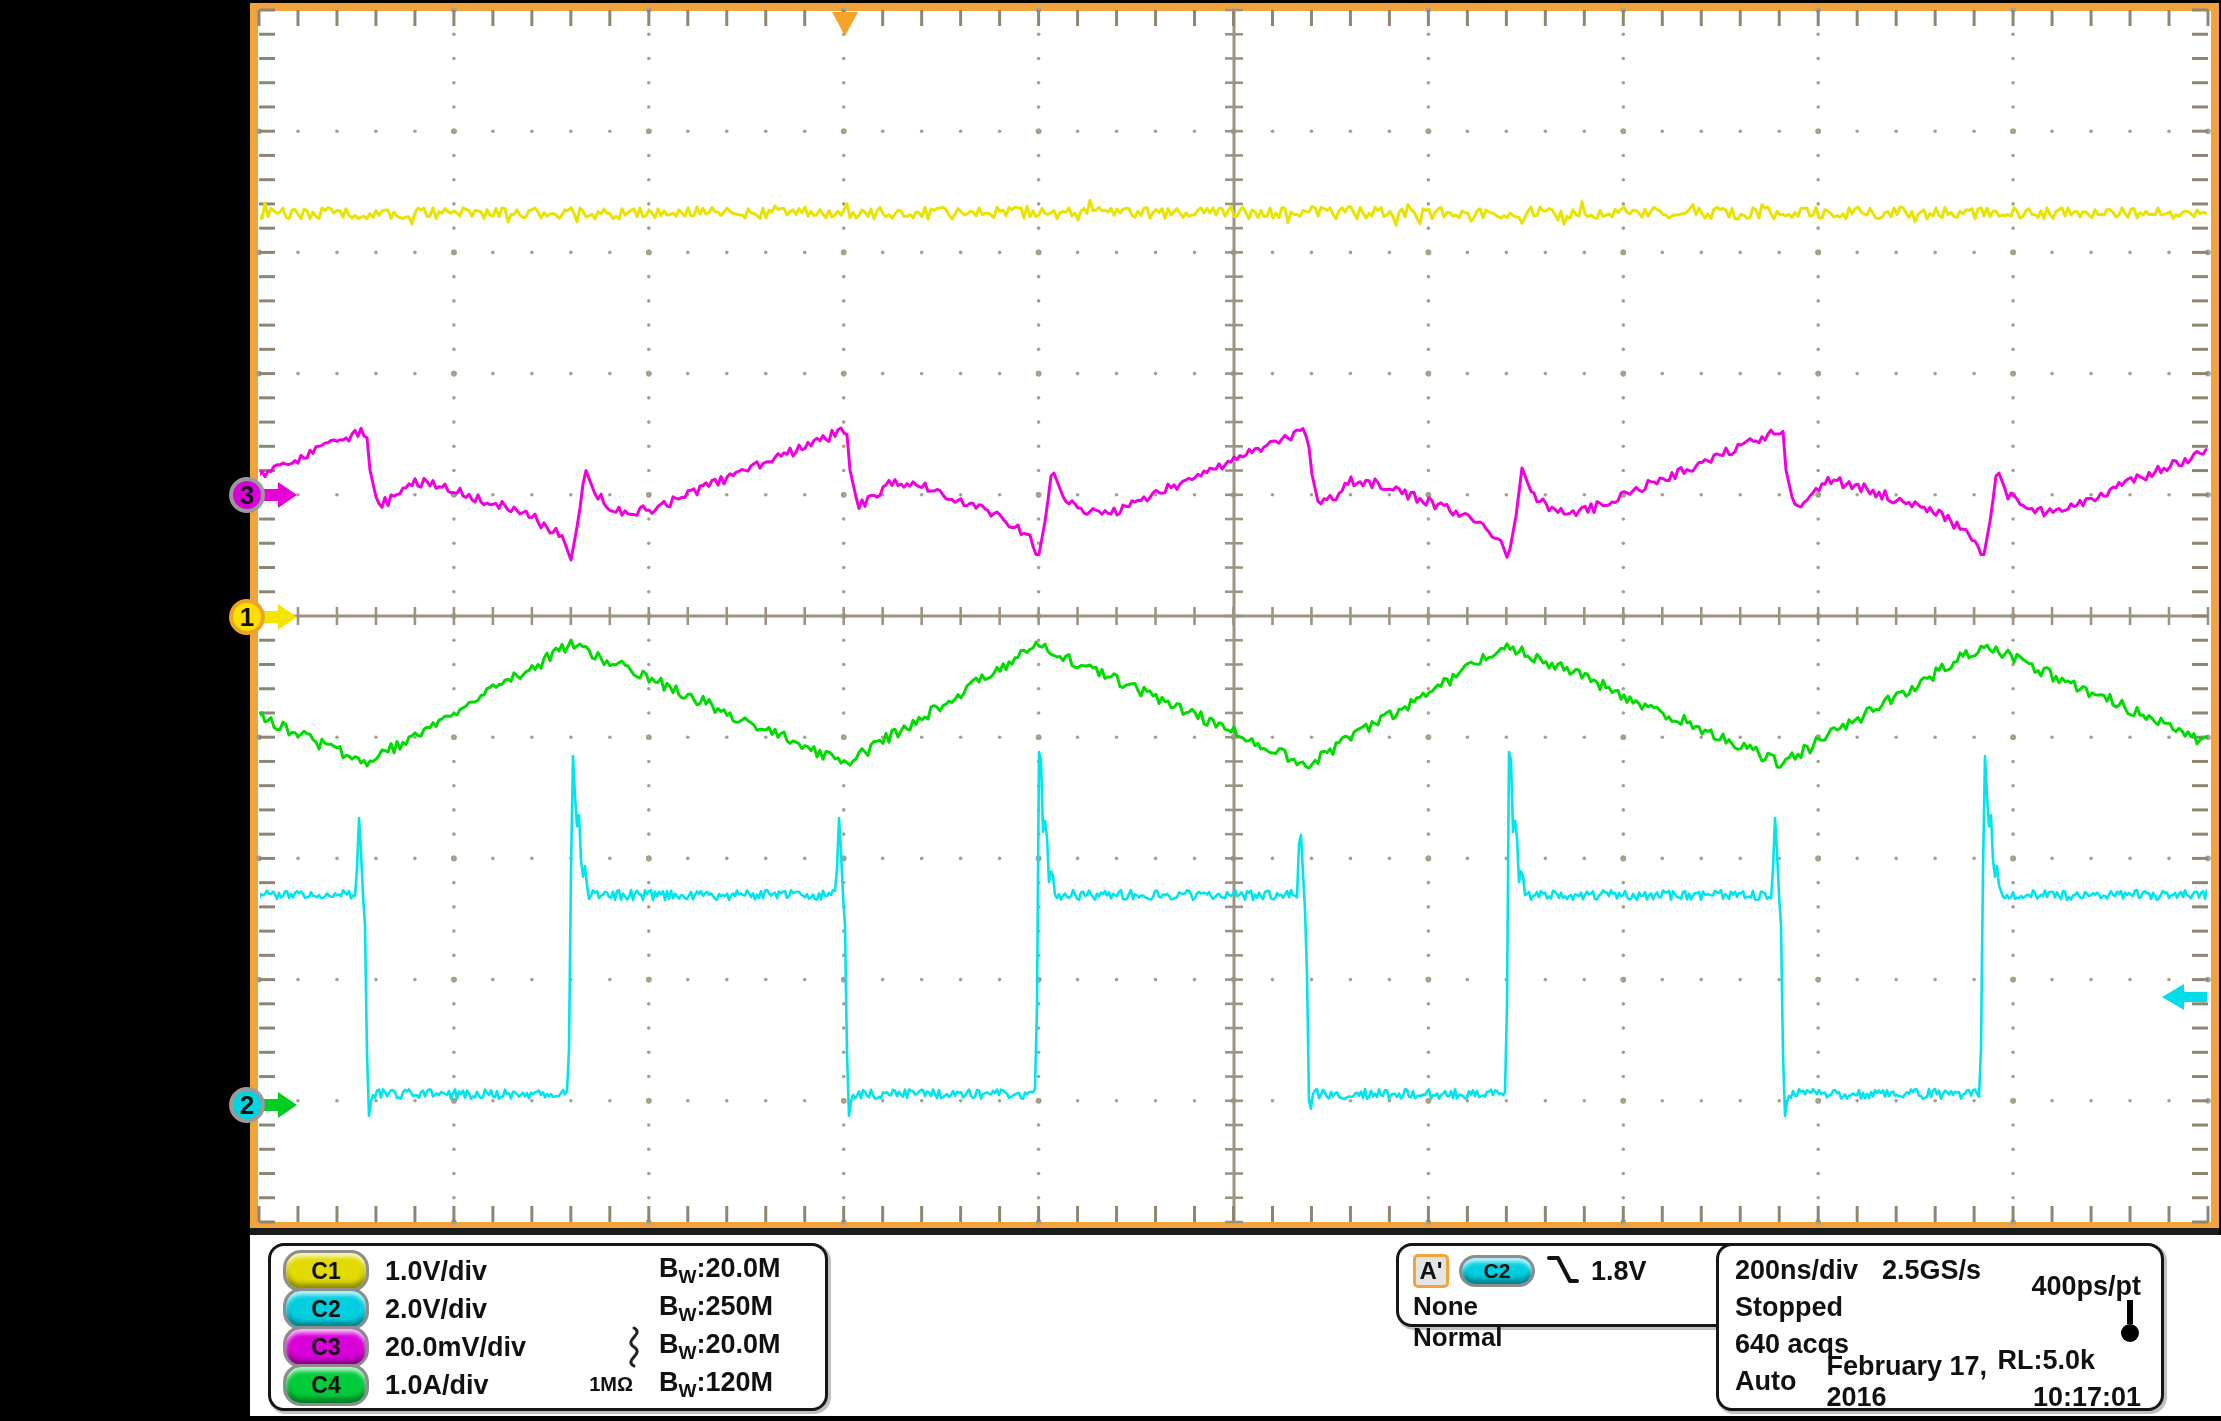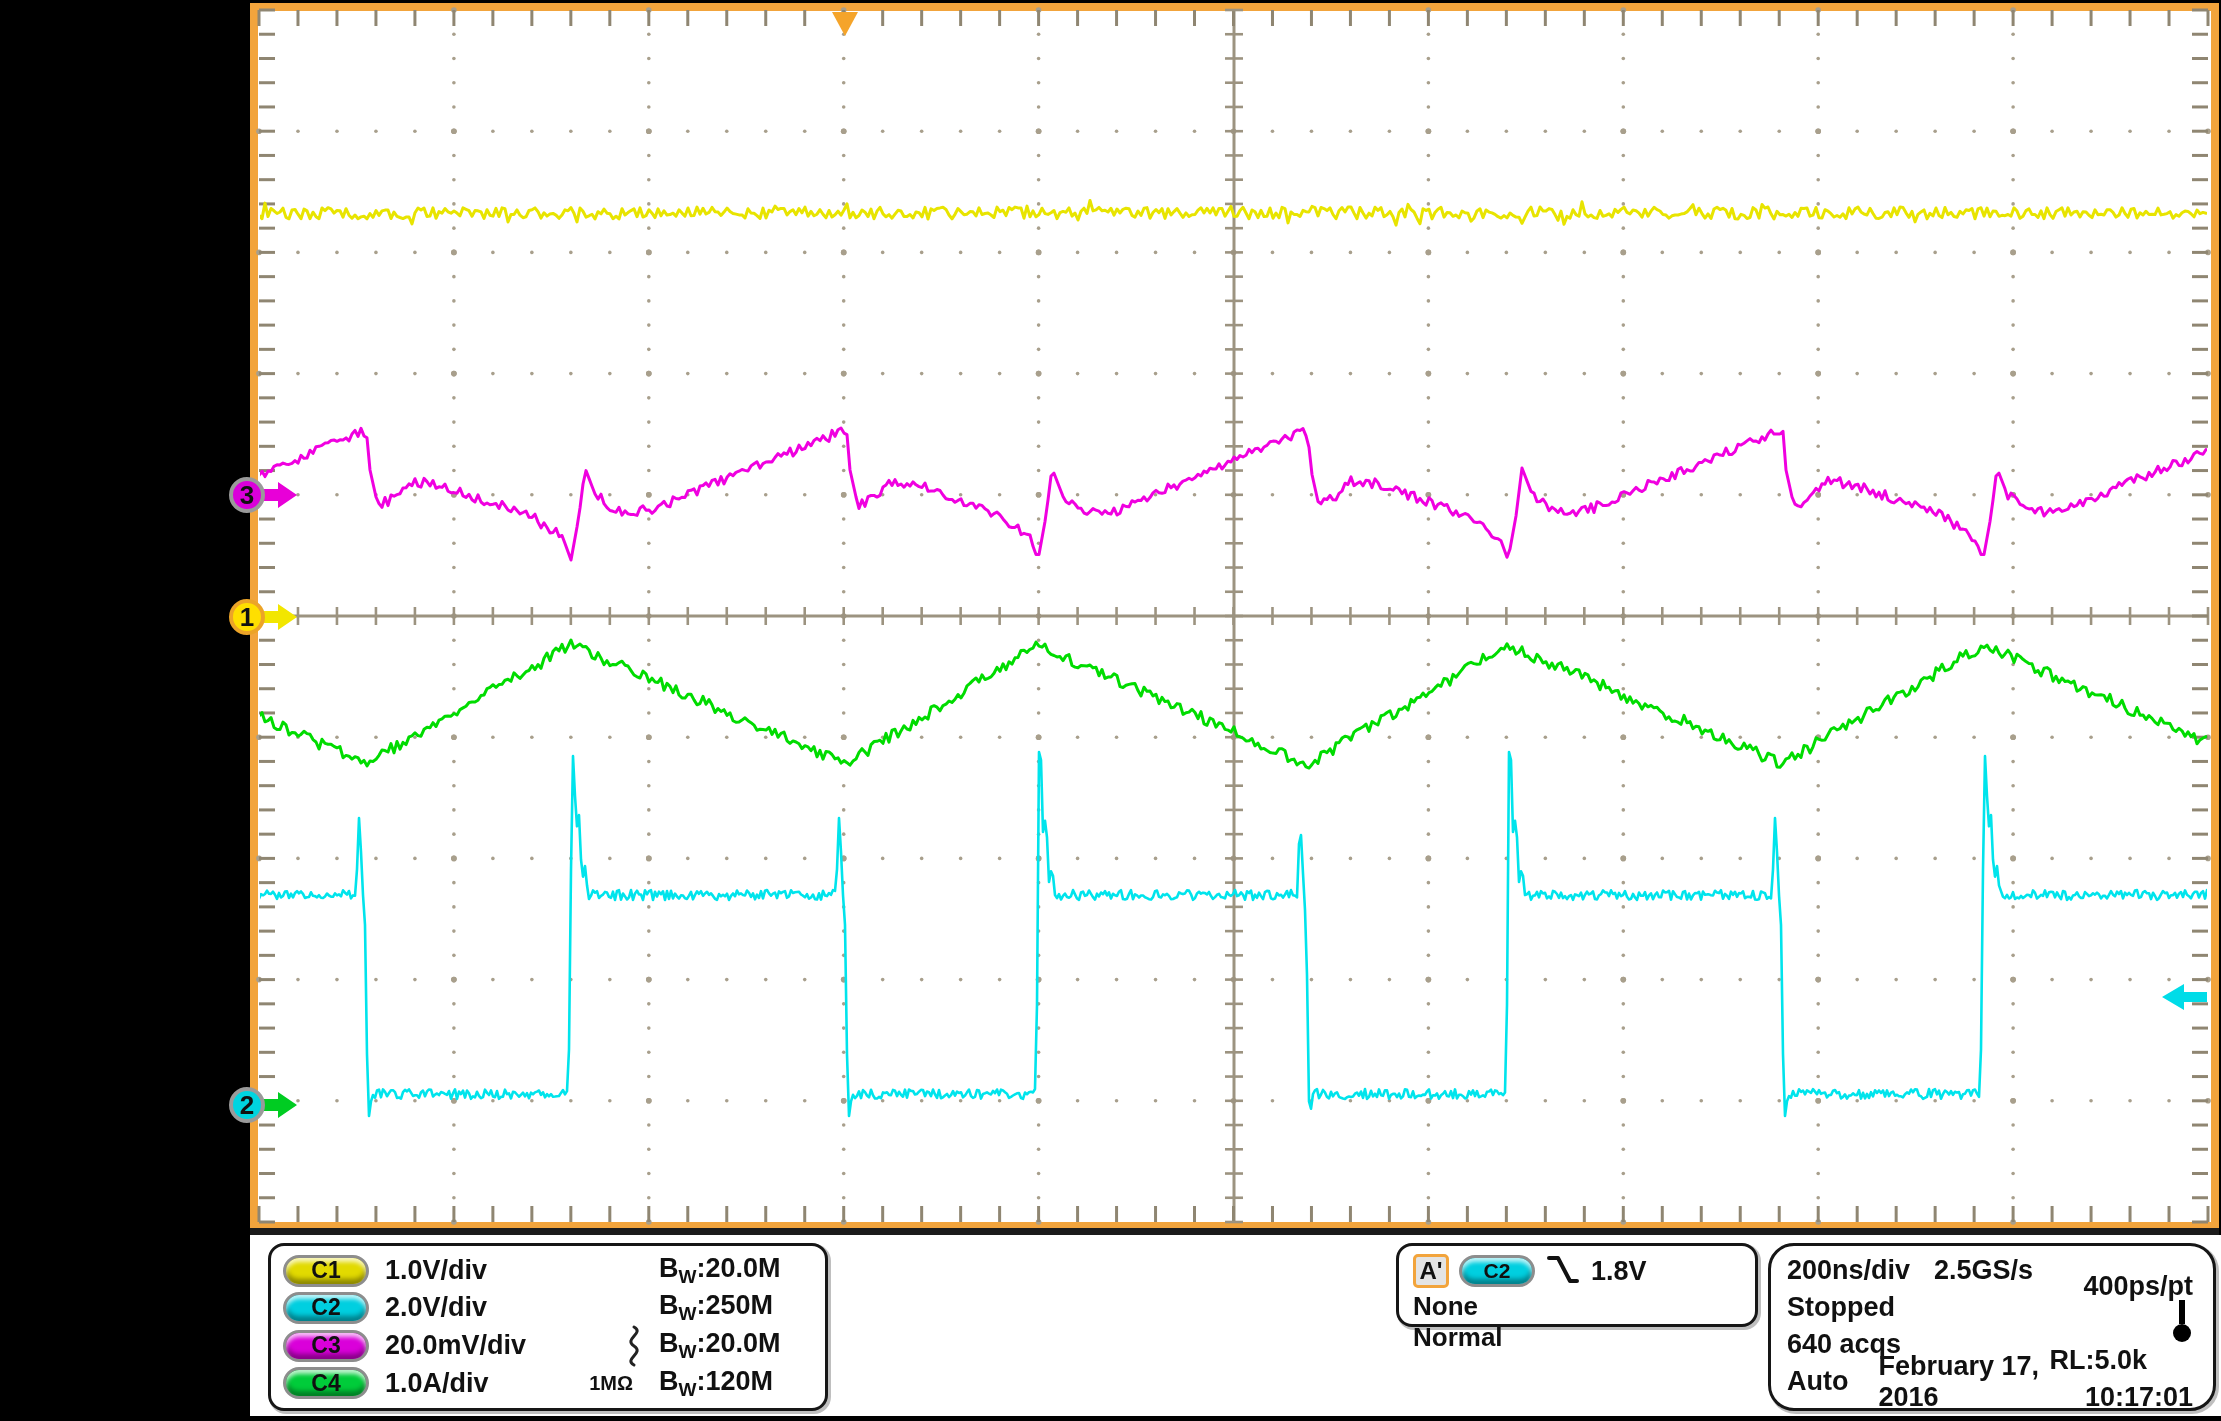--- a/index.html
+++ b/index.html
@@ -8,41 +8,41 @@
   .display{position:absolute;left:250px;top:3px;width:1969px;height:1227px;
            background:#ffffff;border:8px solid #f2a43c;box-sizing:border-box;}
   .display-shadow{position:absolute;left:250px;top:1228px;width:1969px;height:7px;background:#1b1b1b;}
   .bottom-panel{position:absolute;left:250px;top:1235px;width:1971px;height:181px;background:#ffffff;}
   #scope{position:absolute;left:0;top:0;width:2221px;height:1421px;z-index:5;pointer-events:none;}
   .readout-box{position:absolute;background:#fff;border:3px solid #161616;border-radius:16px;
                box-sizing:border-box;box-shadow:2px 2px 0 1px rgba(0,0,0,0.25);z-index:6;}
   .ch-box{left:268px;top:1243px;width:560px;height:168px;padding:6px 16px 6px 12px;
           display:flex;flex-direction:column;justify-content:space-around;}
   .ch-row{display:flex;align-items:center;height:38px;}
-  .pill{width:86px;height:32px;border-radius:18px;border:3px solid #8d8d8d;box-sizing:border-box;
+  .pill{width:86px;height:42px;border-radius:18px;border:3px solid #8d8d8d;box-sizing:border-box;
         display:flex;align-items:center;justify-content:center;
         font-size:23px;font-weight:bold;color:#101010;
         box-shadow:inset 0 4px 4px rgba(255,255,255,.75), inset 0 -5px 5px rgba(0,0,0,.38);}
   .pill-sm{width:76px;height:32px;font-size:21px;}
   .ch-label{margin-left:16px;font-size:27px;font-weight:bold;color:#111;}
   .ch-right{margin-left:auto;display:flex;align-items:center;}
   .imp{font-size:20px;font-weight:bold;color:#111;margin-right:26px;}
   .bw{width:150px;font-size:27px;font-weight:bold;color:#111;text-align:left;}
   .bw sub{font-size:19px;}
   .coupling{margin-right:14px;display:flex;align-items:center;}
   .trig-box{left:1396px;top:1243px;width:362px;height:84px;padding:5px 14px;
             display:flex;flex-direction:column;justify-content:space-between;}
   .trig-row1{display:flex;align-items:center;gap:10px;height:40px;}
   .trig-row2{display:flex;justify-content:space-between;font-size:26px;font-weight:bold;color:#111;padding-bottom:2px;flex-direction:column;}
   .abox{width:36px;height:34px;background:#e4e4e4;border:3px solid #f2a43c;border-radius:5px;
         box-sizing:border-box;display:flex;align-items:center;justify-content:center;
         font-size:24px;font-weight:bold;color:#111;}
   .trig-level{font-size:27px;font-weight:bold;color:#111;}
-  .tb-box{left:1768px;top:1243px;width:448px;height:168px;padding:6px 20px 8px 16px;
-          display:flex;flex-direction:column;justify-content:space-between;border-radius:26px;}
+  .tb-box{left:1716px;top:1243px;width:448px;height:168px;padding:6px 20px 8px 16px;
+          display:flex;flex-direction:column;justify-content:space-between;}
   .tb-row{display:flex;align-items:center;font-size:27px;font-weight:bold;color:#111;height:36px;}
   .gap24{margin-left:24px;} .gap30{margin-left:30px;}
   .push{margin-left:auto;margin-top:32px;}
   .rl-pad{margin-right:46px;}
 </style>
 </head>
 <body>
 
 <div class="display"></div>
 <div class="display-shadow"></div>

